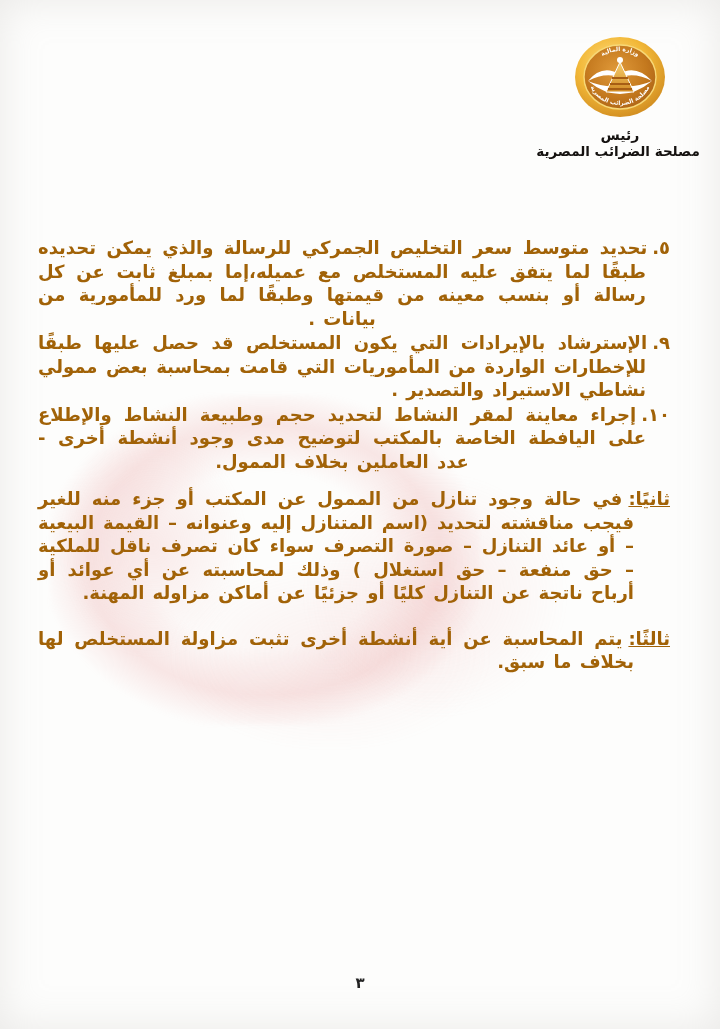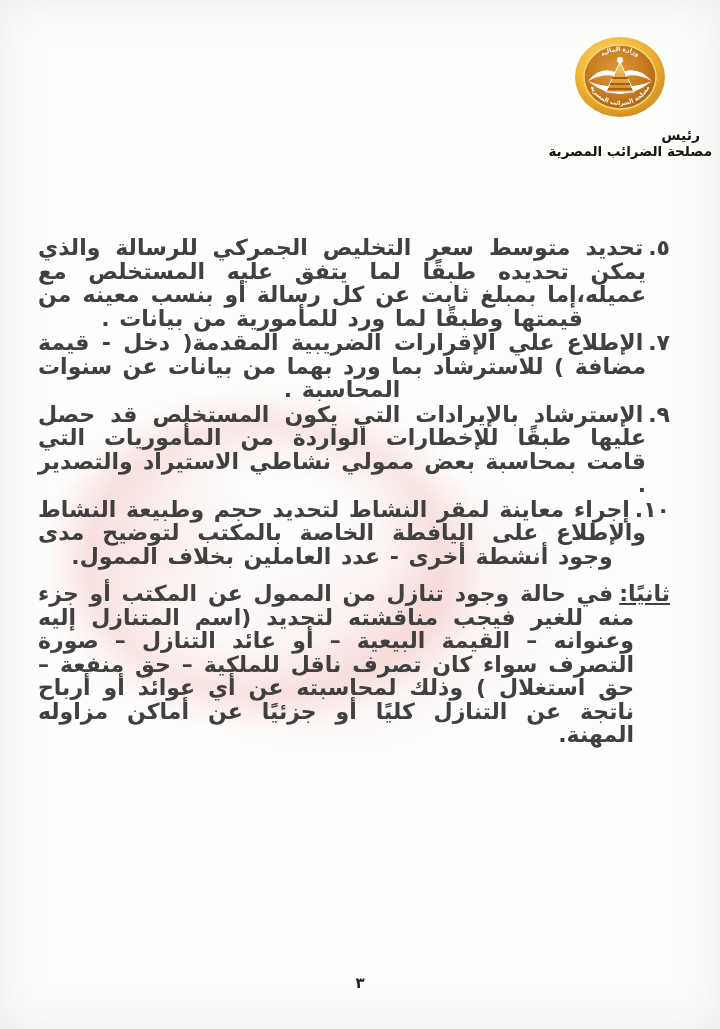--- a/index.html
+++ b/index.html
@@ -8,38 +8,38 @@
     background:#e9e8e6;
     font-family:"DejaVu Sans", sans-serif;
   }
   .page{
     position:relative;width:720px;height:1029px;
     background:#fdfdfc;
     box-shadow:inset 0 0 40px rgba(180,175,170,0.25);
   }
   
   .seal{position:absolute;left:574px;top:36px;width:92px;height:82px;}
-  .head-title{position:absolute;color:#151210;font-weight:bold;}
+  .head-title{position:absolute;text-align:center;color:#151210;font-weight:bold;}
   .head-title.l1{left:540px;top:127px;width:160px;font-size:14px;}
   .head-title.l2{left:524px;top:143px;width:188px;font-size:13.5px;letter-spacing:0.2px;}
   
   .wm{position:absolute;pointer-events:none;filter:blur(2px);}
   .wm1{left:50px;top:395px;width:430px;height:330px;
     background:radial-gradient(ellipse at center, rgba(232,148,148,0) 38%, rgba(232,148,148,0.22) 58%, rgba(232,148,148,0) 74%);}
   .wm2{left:58px;top:430px;width:190px;height:230px;
     background:radial-gradient(ellipse at center, rgba(236,160,160,0.20) 0%, rgba(236,160,160,0) 70%);}
   .wm3{left:300px;top:470px;width:270px;height:250px;
     background:radial-gradient(ellipse at center, rgba(236,160,160,0.16) 0%, rgba(236,160,160,0) 70%);}
   .wm4{left:170px;top:560px;width:320px;height:190px;
     background:radial-gradient(ellipse at center, rgba(236,160,160,0.13) 0%, rgba(236,160,160,0) 72%);}
   
   .content{
     position:absolute;top:236px;right:50px;left:38px;z-index:2;
     direction:rtl;text-align:justify;
-    color:#404040;font-size:22px;line-height:23.5px;font-weight:bold;
+    color:#a16207;font-size:18px;line-height:23.5px;font-weight:bold;
     word-spacing:2px;
   }
   .item{padding-right:24px;text-indent:-24px;margin:0 0 1px 0;}
   .item.center-last{text-align-last:center;}
   .num{margin-left:5px;}
   .section{padding-right:36px;text-indent:-36px;}
   .section.s2{margin-top:14px;}
   .section.s3{margin-top:22px;}
   .sec-label{text-decoration:underline;margin-left:6px;margin-top:28px;}
   
@@ -100,36 +100,36 @@
   <div class="wm wm3"></div>
   <div class="wm wm4"></div>
 
   <div class="content">
 
     <div class="item center-last">
       <span class="num">٥.</span><span>تحديد متوسط سعر التخليص الجمركي للرسالة والذي يمكن تحديده طبقًا لما يتفق عليه المستخلص مع عميله،إما بمبلغ ثابت عن كل رسالة أو بنسب معينه من قيمتها وطبقًا لما ورد للمأمورية من بيانات .</span>
     </div>
 
 
-    <div class="item center-last">
-      <span class="num">٧.</span><span>الإطلاع علي الإقرارات الضريبية المقدمة( دخل - قيمة مضافة ) للاسترشاد بما ورد بهما من بيانات عن سنوات المحاسبة .</span>
-    </div>
 
 
     <div class="item">
       <span class="num">٩.</span><span>الإسترشاد بالإيرادات التي يكون المستخلص قد حصل عليها طبقًا للإخطارات الواردة من المأموريات التي قامت بمحاسبة بعض ممولي نشاطي الاستيراد والتصدير .</span>
     </div>
 
     <div class="item center-last">
       <span class="num">١٠.</span><span>إجراء معاينة لمقر النشاط لتحديد حجم وطبيعة النشاط والإطلاع على اليافطة الخاصة بالمكتب لتوضيح مدى وجود أنشطة أخرى - عدد العاملين بخلاف الممول.</span>
     </div>
 
 
     <div class="section s2">
       <span class="sec-label">ثانيًا:</span><span>في حالة وجود تنازل من الممول عن المكتب أو جزء منه للغير فيجب مناقشته لتحديد (اسم المتنازل إليه وعنوانه – القيمة البيعية – أو عائد التنازل – صورة التصرف سواء كان تصرف ناقل للملكية – حق منفعة – حق استغلال ) وذلك لمحاسبته عن أي عوائد أو أرباح ناتجة عن التنازل كليًا أو جزئيًا عن أماكن مزاوله المهنة.</span>
     </div>
 
+    <div class="section s3">
+      <span class="sec-label">ثالثًا:</span><span>يتم المحاسبة عن أية أنشطة أخرى تثبت مزاولة المستخلص لها بخلاف ما سبق.</span>
+    </div>
 
   </div>
 
   <div class="pagenum">٣</div>
 
 </div>
 
 </body></html>

